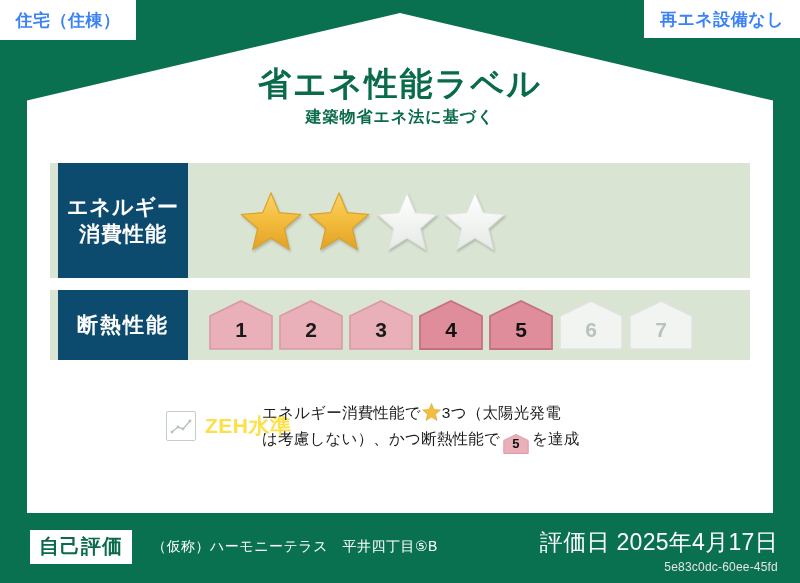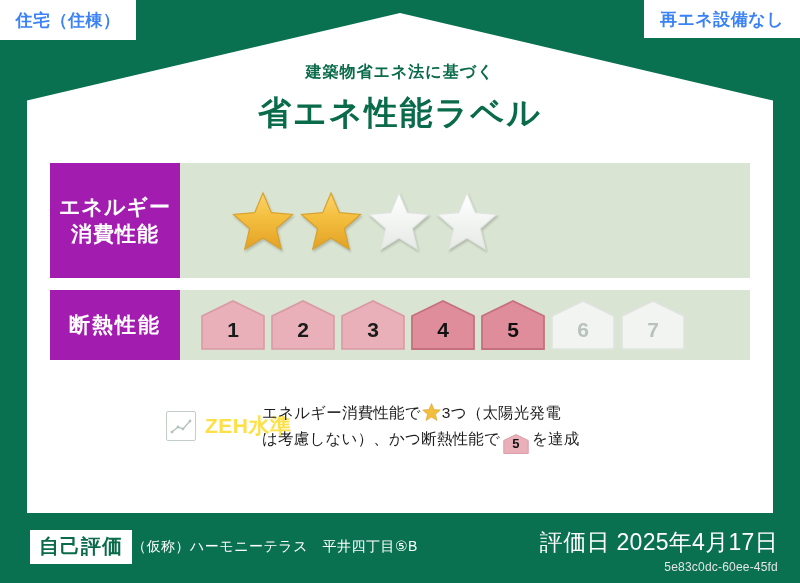--- a/index.html
+++ b/index.html
@@ -73,30 +73,31 @@
     left:50px;
     width:700px;
     display:flex;
     align-items:stretch;
     background:#d9e4d2;
   }
   #row-energy{ top:163px; height:115px; }
   #row-insulation{ top:290px; height:70px; }
 
   .perf-label{
-    background:#a21caf;
+    background:#0c4a6e;
     color:#ffffff;
     font-weight:bold;
     display:flex;
     flex-direction:column;
     align-items:center;
     justify-content:center;
     line-height:1.28;
     flex:0 0 auto;
     text-align:center;
+    margin-left:8px;
   }
   #label-energy{ width:130px; font-size:21px; letter-spacing:1px;}
   #label-insulation{ width:130px; font-size:21px; letter-spacing:2px;}
 
   .perf-content{
     flex:1 1 auto;
     display:flex;
     align-items:center;
   }
   #stars-wrap{ padding-left:52px; gap:6px; }
@@ -191,21 +192,21 @@
   #footer{
     position:absolute;
     left:0; right:0; bottom:0;
     height:70px;
   }
   #footer-left{
     position:absolute;
     left:30px; top:17px;
     display:flex;
     align-items:center;
-    gap:0;
+    gap:20px;
   }
   #badge-self-eval{
     background:#ffffff;
     color:#0a6b4b;
     font-weight:bold;
     font-size:20px;
     letter-spacing:1px;
     padding:3px 9px 4px 9px;
     white-space:nowrap;
   }
@@ -239,22 +240,22 @@
 
 <div id="label-root">
 
   <div id="house-body"></div>
 
   <div class="corner-tag" id="tag-building-type">住宅（住棟）</div>
 
   <div class="corner-tag" id="tag-renewable">再エネ設備なし</div>
 
   <div id="title-block">
+    <p id="main-title">省エネ性能ラベル</p>
     <p id="subtitle">建築物省エネ法に基づく</p>
-    <p id="main-title">省エネ性能ラベル</p>
   </div>
 
   <div class="perf-row" id="row-energy">
     <div class="perf-label" id="label-energy">
       <span>エネルギー</span>
       <span>消費性能</span>
     </div>
     <div class="perf-content" id="stars-wrap">
 
       <svg class="star" viewBox="0 0 64 62">

